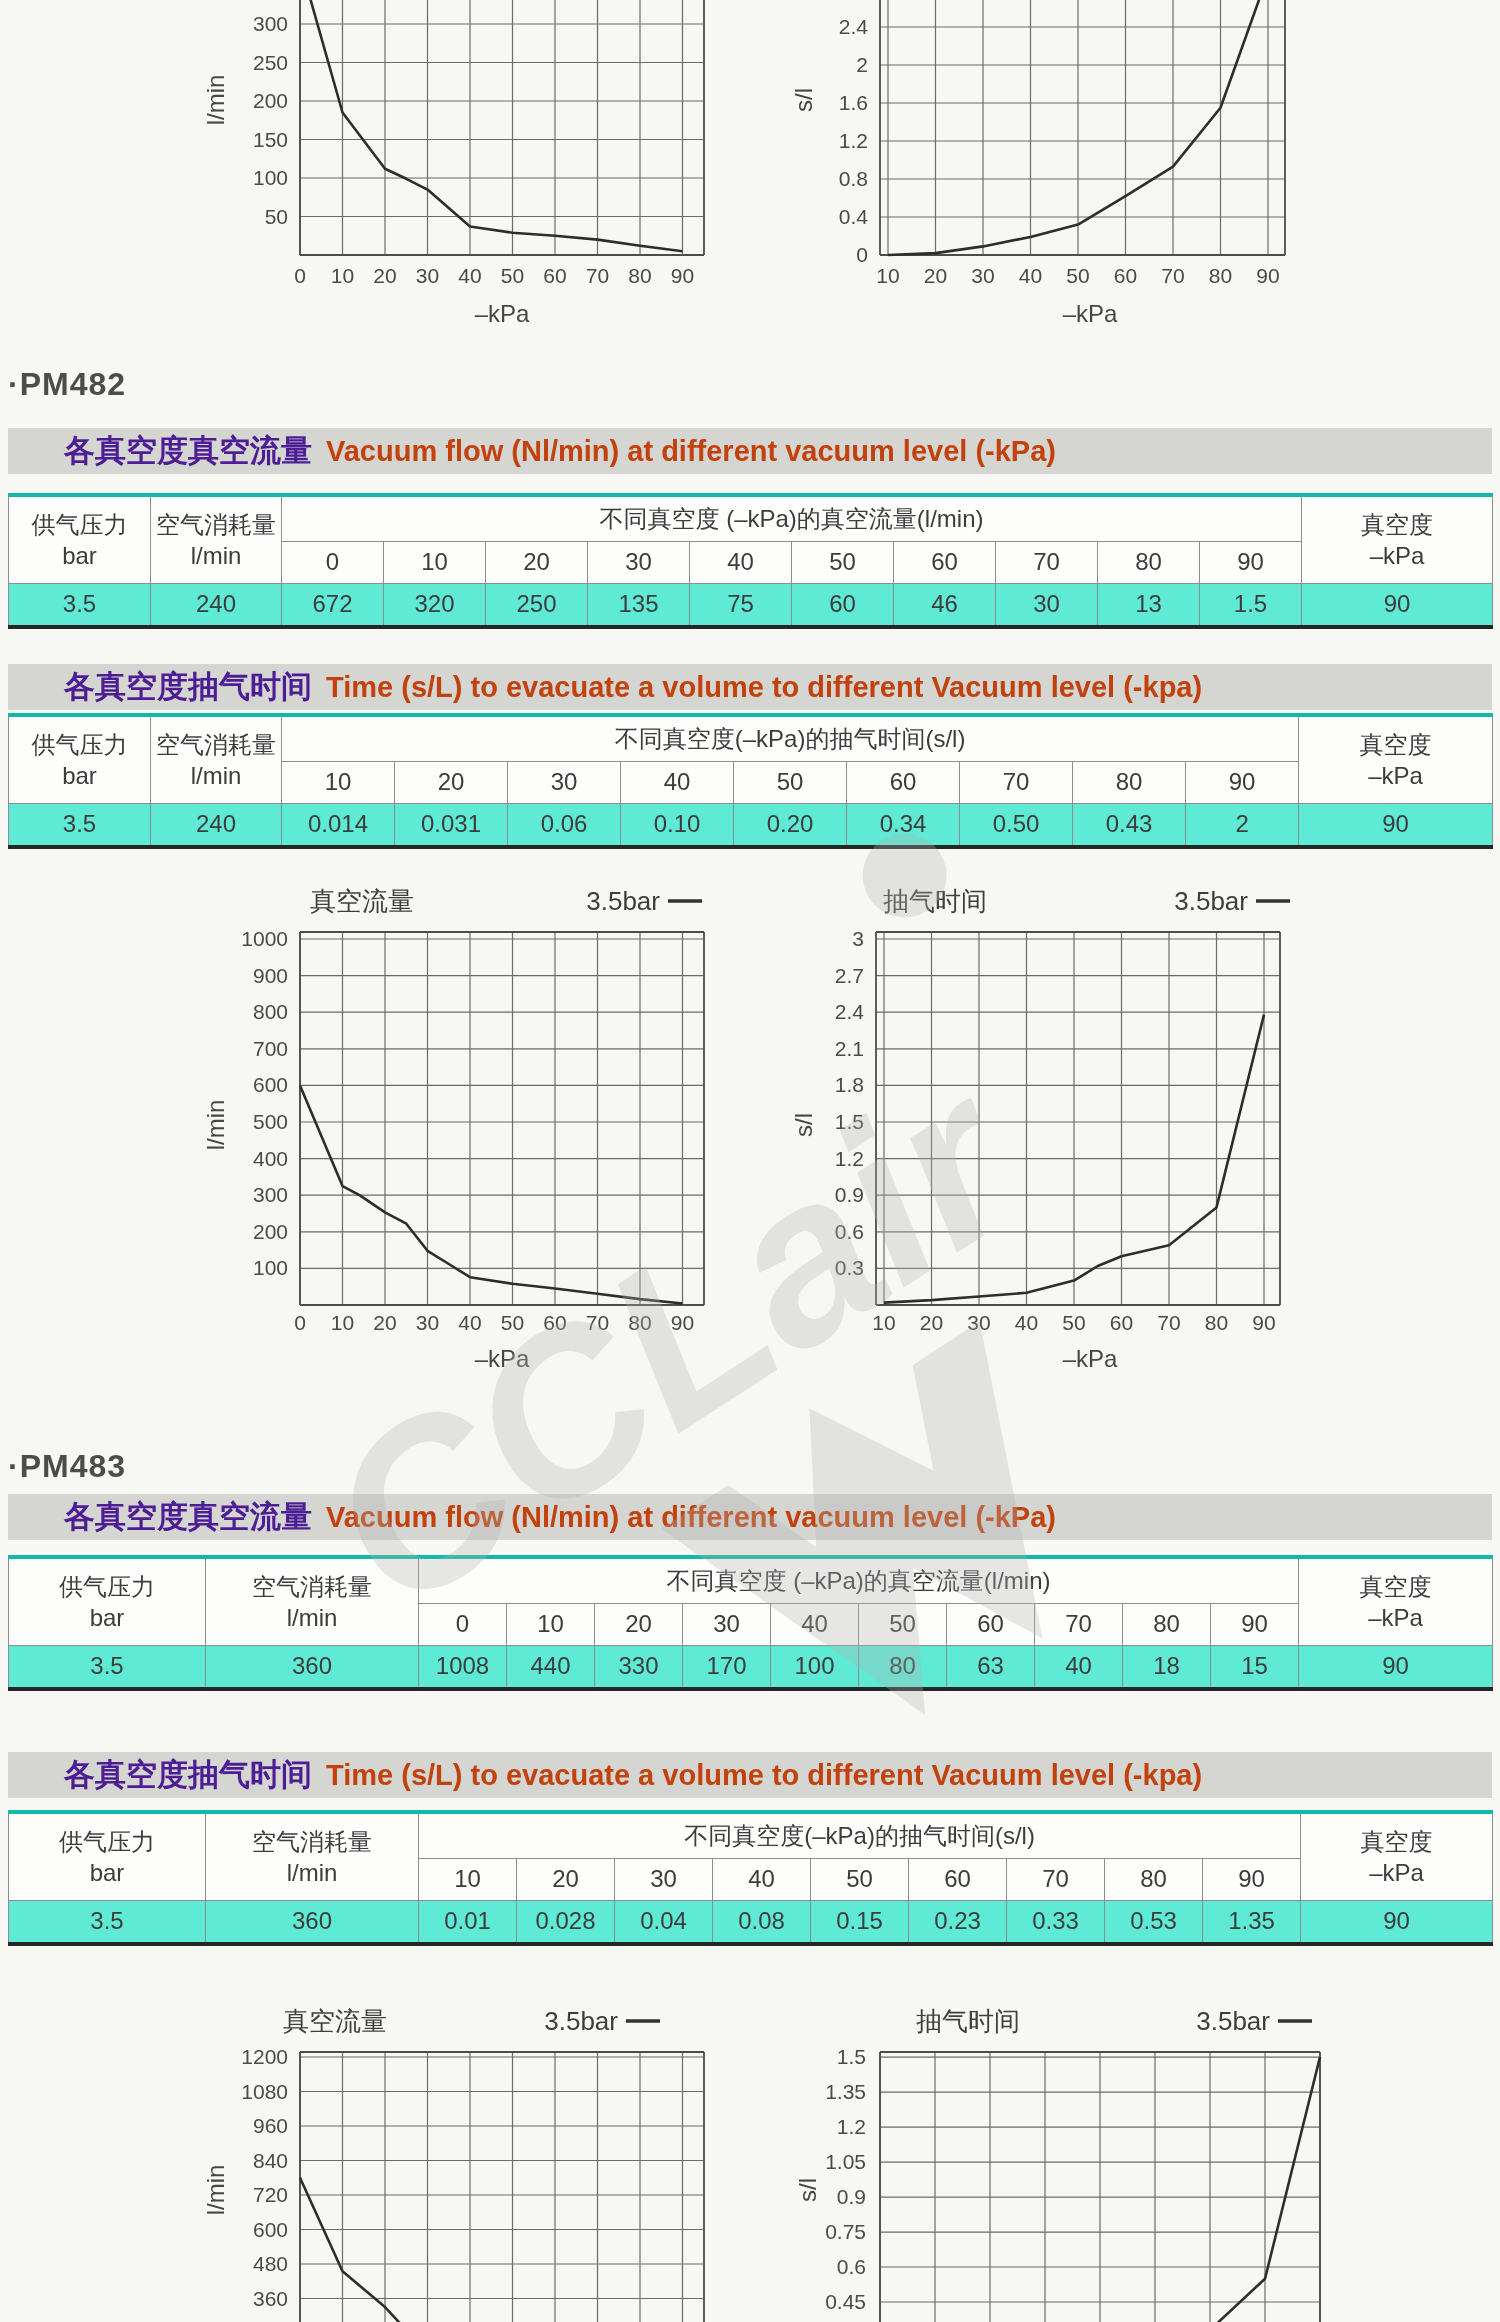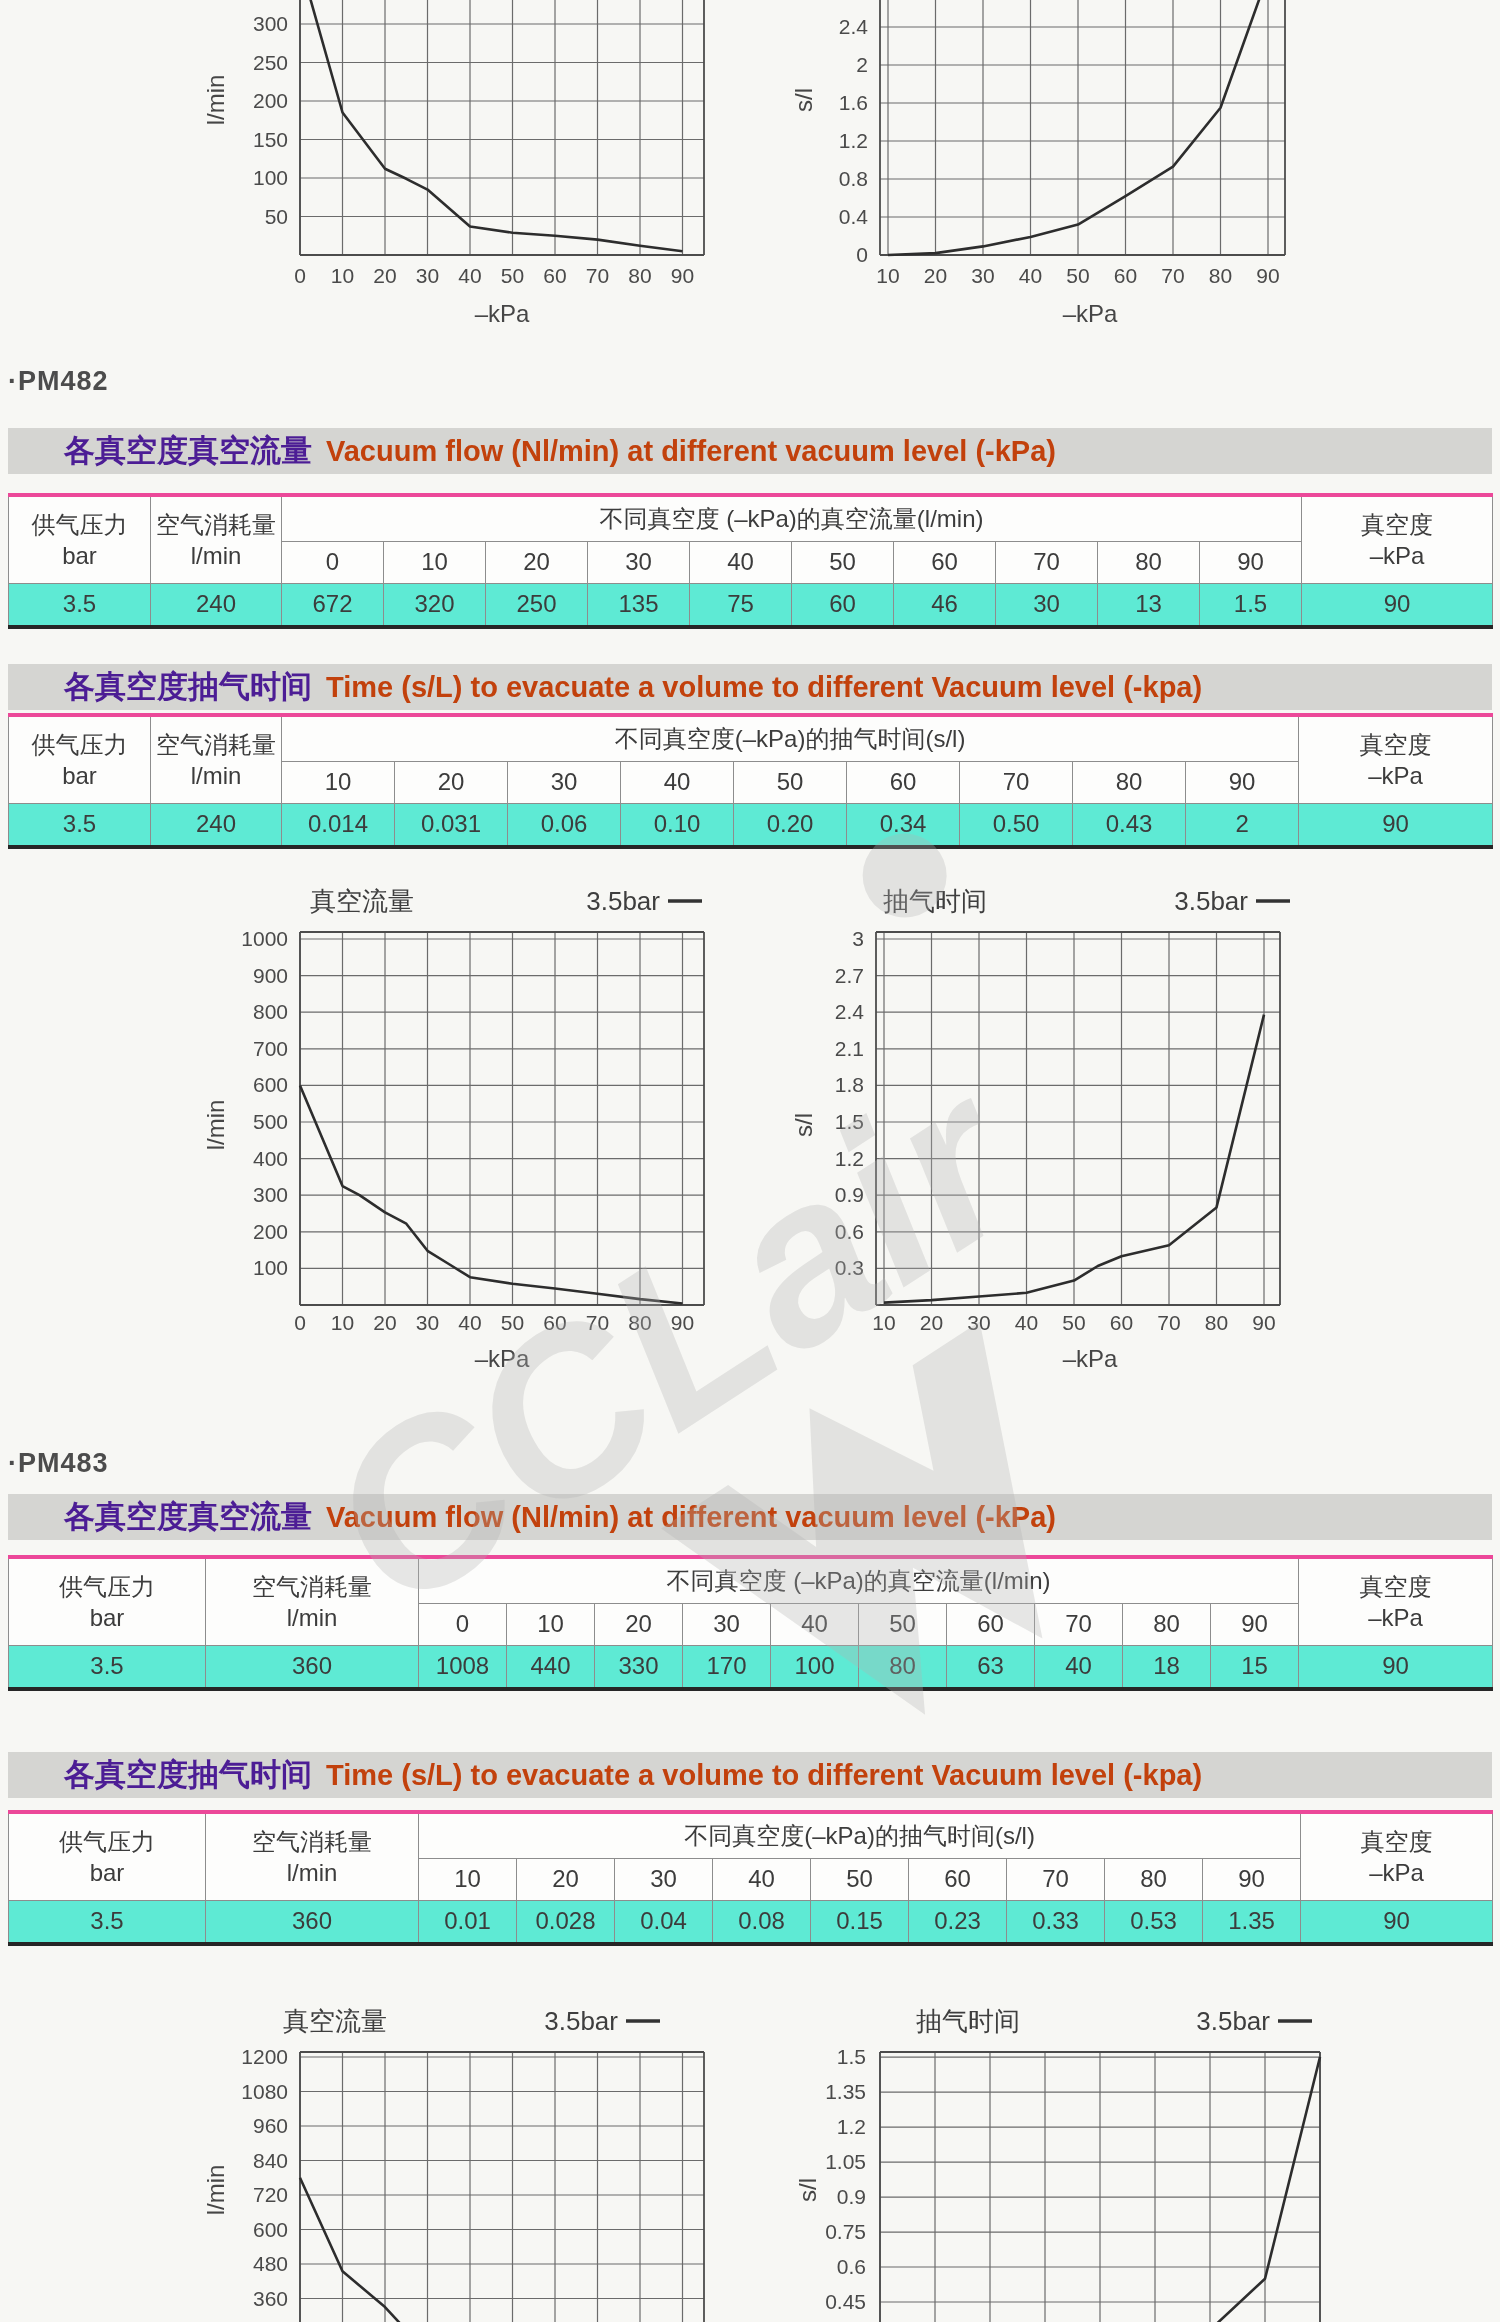--- a/index.html
+++ b/index.html
@@ -1,24 +1,24 @@
 <!DOCTYPE html>
 <html><head>
 <meta charset="utf-8">
 <style>
   html,body{margin:0;padding:0;background:#e9e9e7;}
   .page{position:relative;width:1500px;height:2322px;background:#f7f7f4;overflow:hidden;
         font-family:"Liberation Sans","DejaVu Sans",sans-serif;margin:0 auto;}
-  .model{position:absolute;left:8px;font-size:27px;font-weight:bold;color:#4c4c4c;letter-spacing:1px;}
+  .model{position:absolute;left:8px;font-size:32px;font-weight:bold;color:#4c4c4c;letter-spacing:1px;}
   .bar{position:absolute;left:8px;width:1484px;height:46px;background:#d5d5d2;display:flex;
        align-items:center;padding-left:56px;box-sizing:border-box;gap:14px;white-space:nowrap;}
   .bar .zh{font-size:31px;font-weight:bold;color:#4c1d95;}
   .bar .en{font-size:29px;font-weight:bold;color:#c2410c;}
   table.spec{position:absolute;left:8px;border-collapse:collapse;table-layout:fixed;width:1484px;
-       border-top:4px solid #ec4899;border-bottom:4px solid #262626;background:#fdfdfc;}
+       border-top:4px solid #14b8a6;border-bottom:4px solid #262626;background:#fdfdfc;}
   .spec th,.spec td{border:1px solid #8d8d8d;text-align:center;vertical-align:middle;
        font-weight:normal;color:#3c3c3c;font-size:24px;padding:0;overflow:hidden;}
   .spec .hrow{height:46px;}
   .spec .sub{height:42px;}
   .spec .vrow{height:44px;}
   .spec .vrow td{background:#5eead4;}
   .spec th div{line-height:1.3;}
   svg.chart{position:absolute;overflow:hidden;}
   .gl{stroke:#6b6b6b;stroke-width:1.2;}
   .bl{stroke:#4c4c4c;stroke-width:1.8;}

